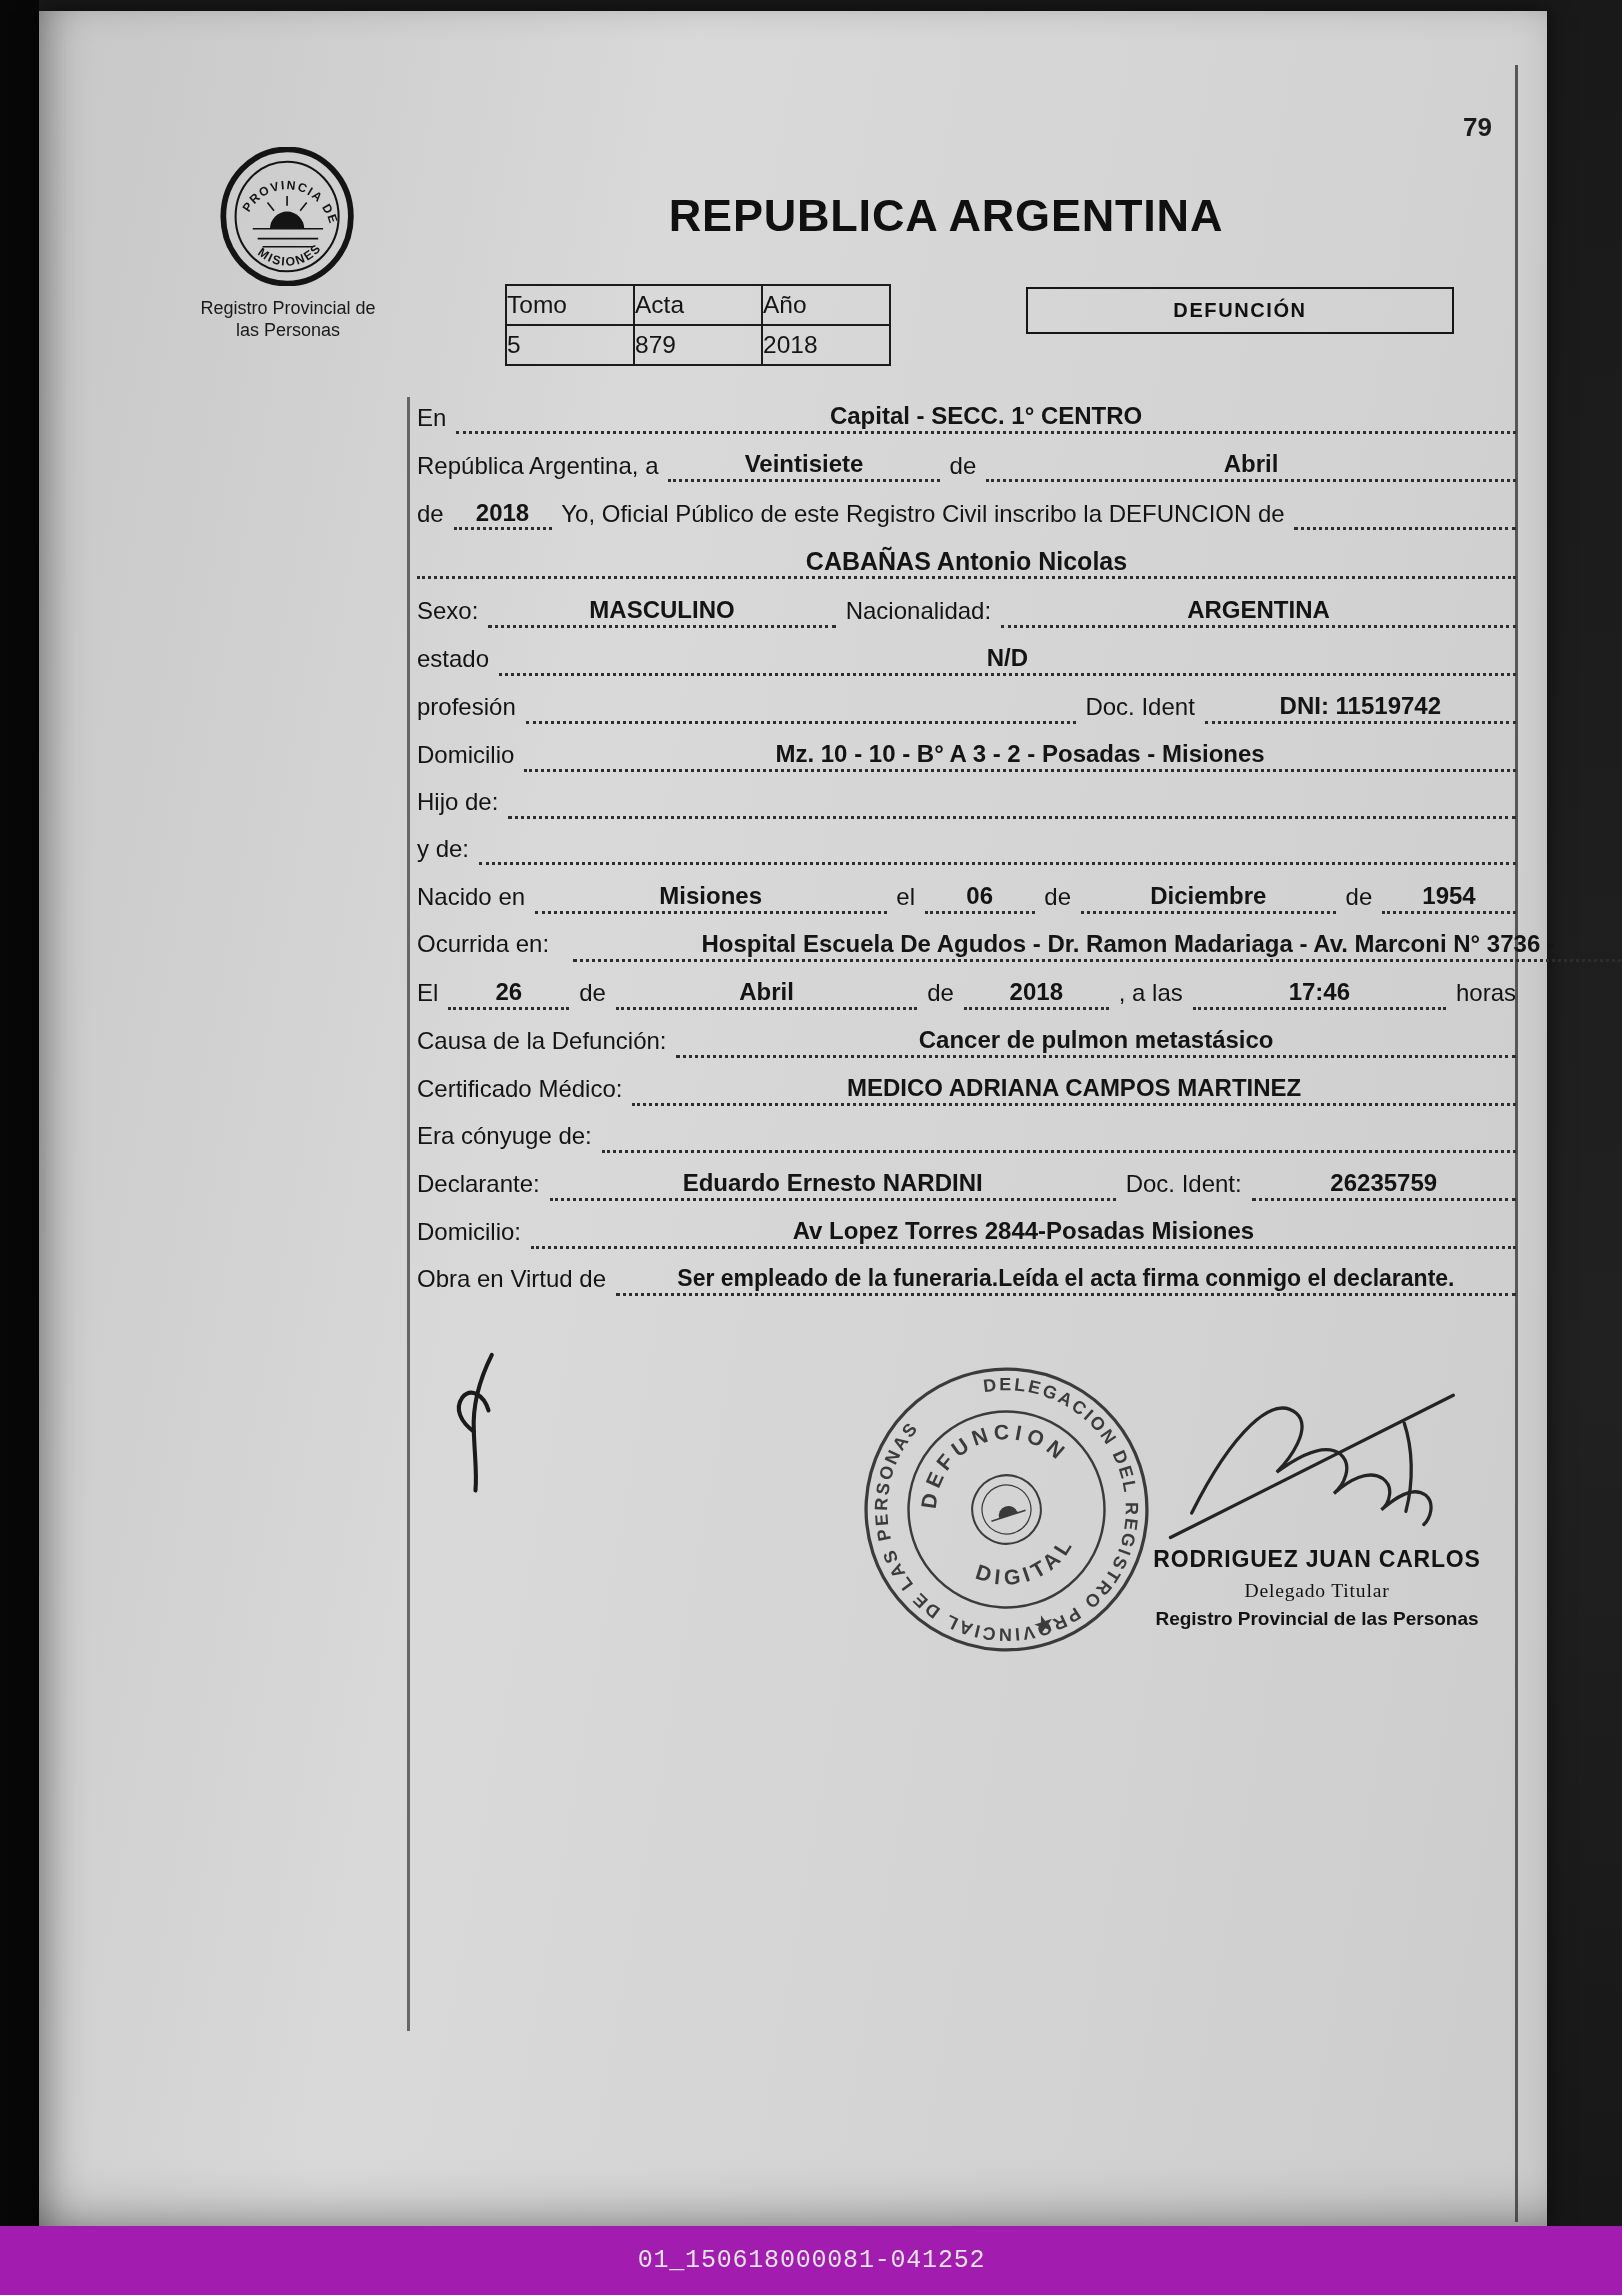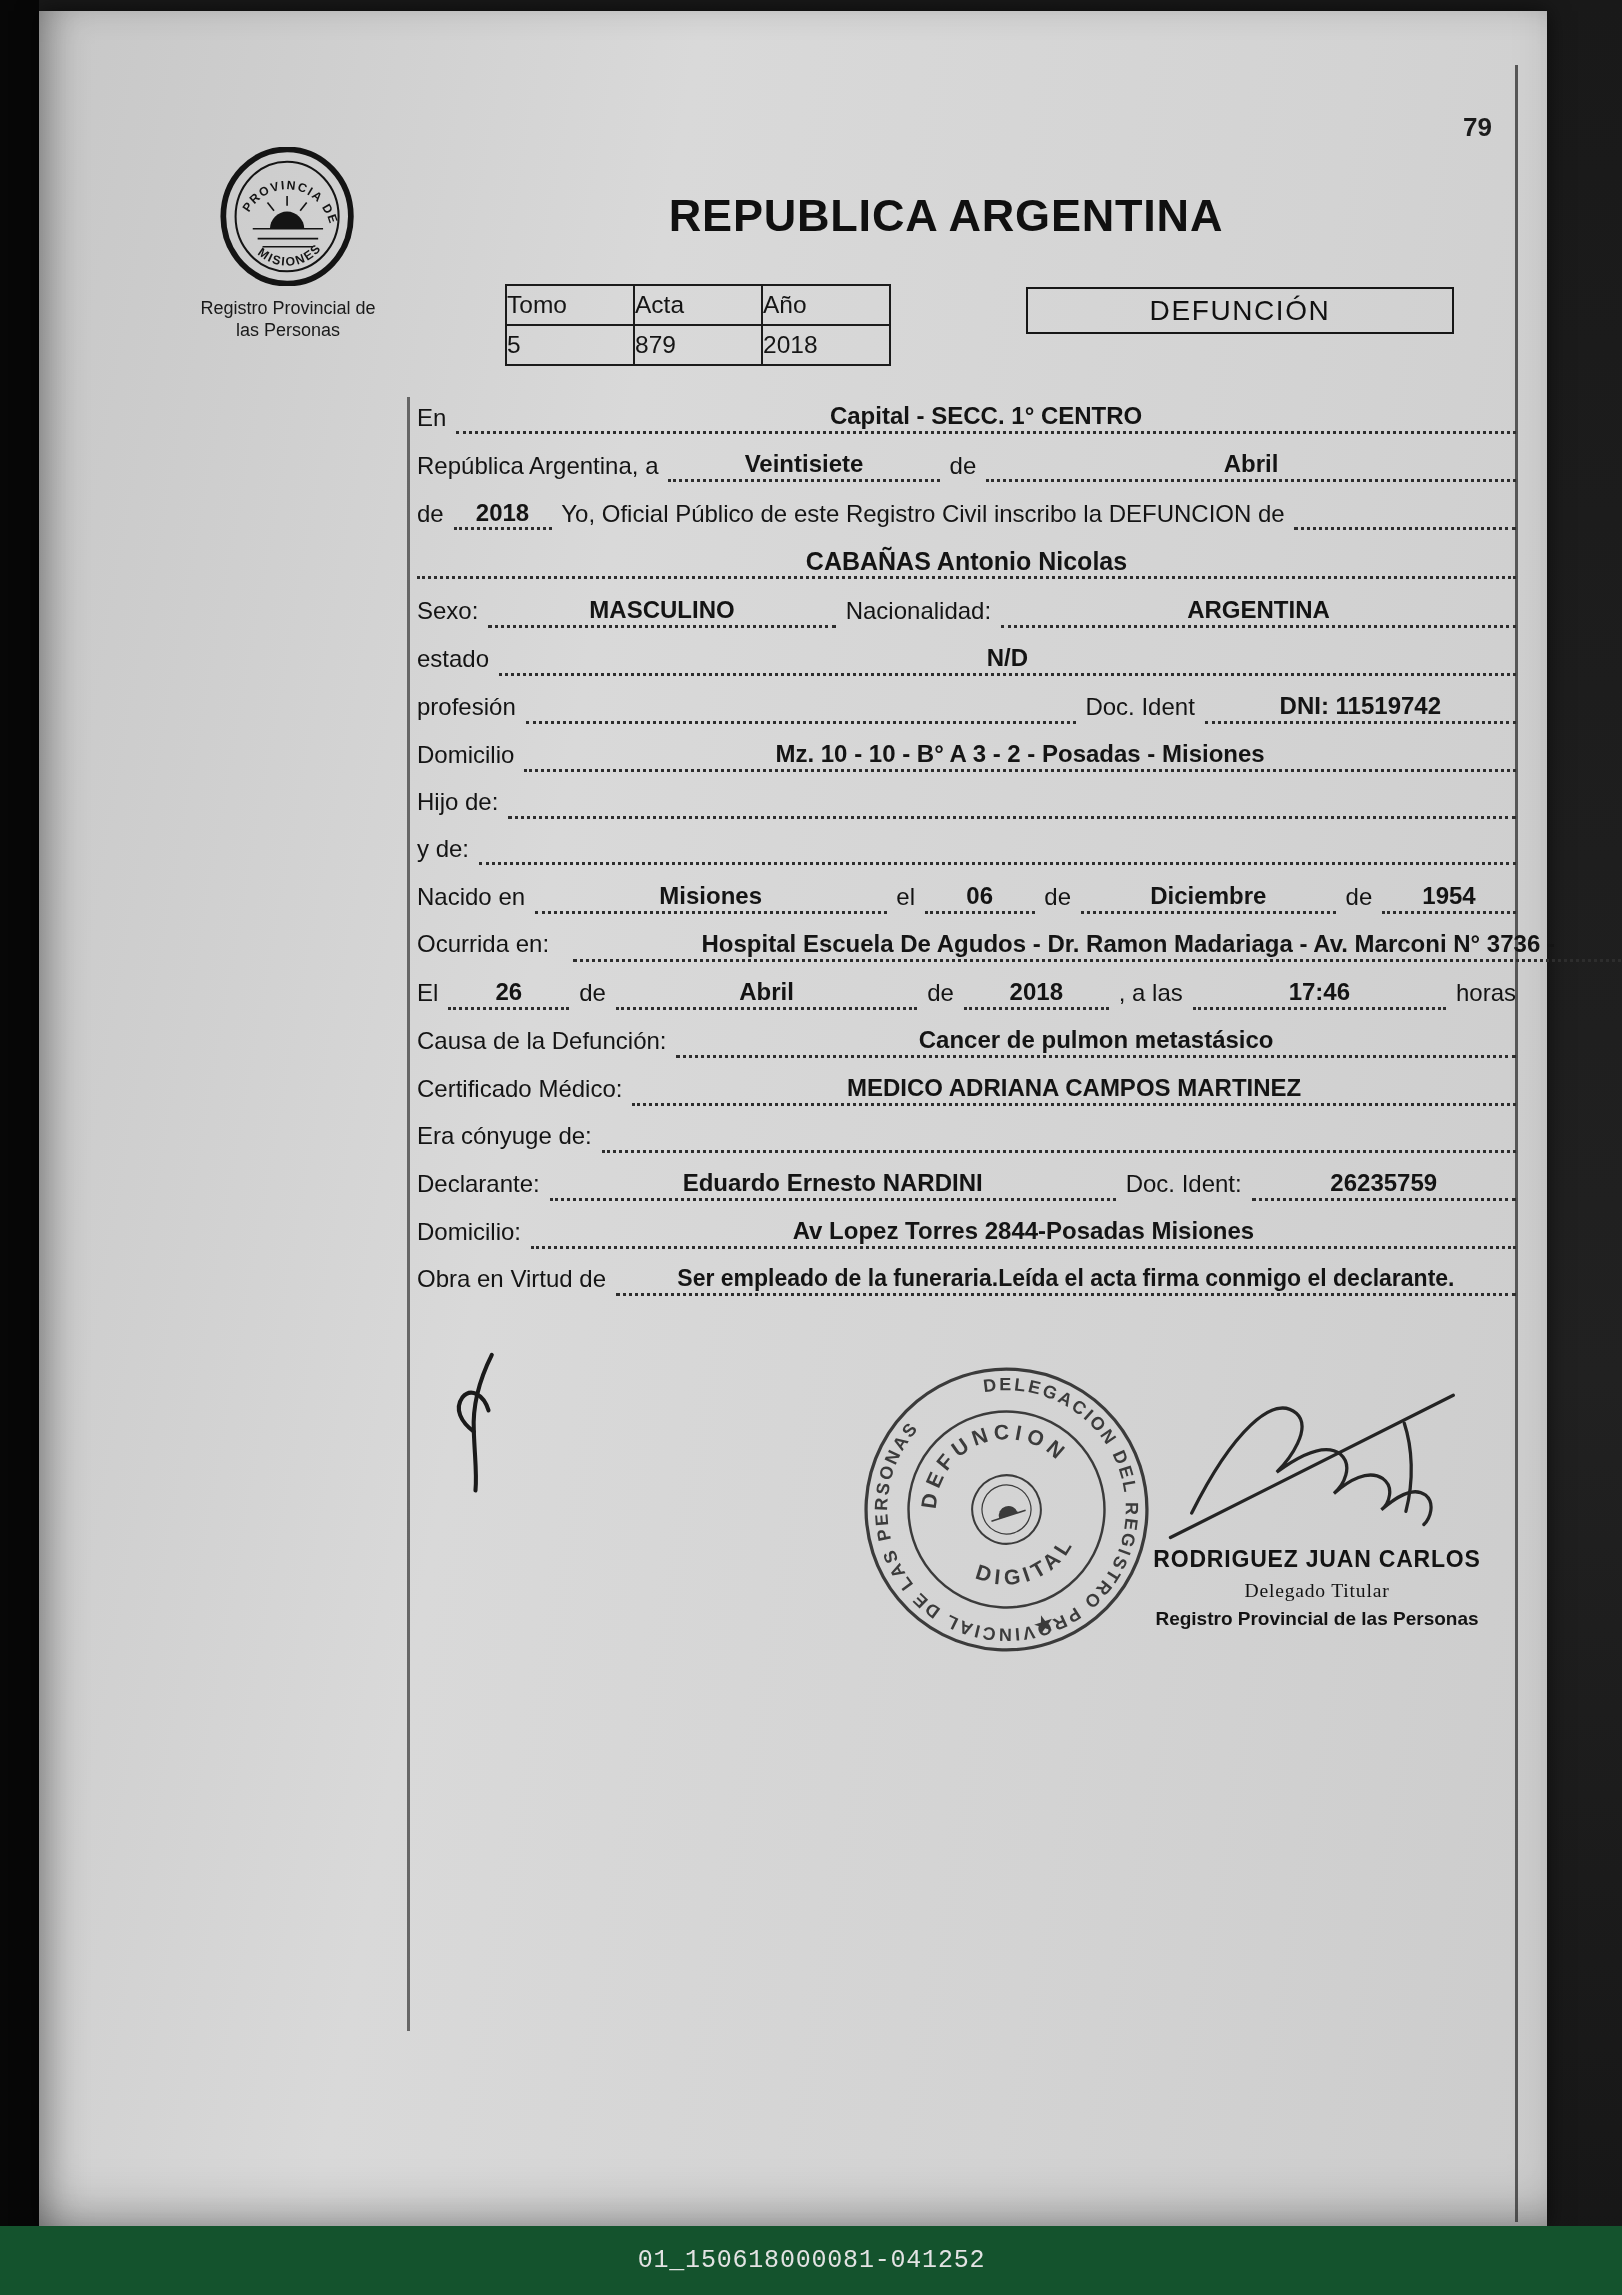--- a/index.html
+++ b/index.html
@@ -24,21 +24,21 @@
   .seal{position:absolute;left:181px;top:136px;width:135px;height:139px;}
   .seal-caption{position:absolute;left:114px;top:286px;width:270px;text-align:center;font-size:18px;line-height:22px;color:#1a1a1a;}
   .title{position:absolute;left:384px;top:179px;width:1046px;text-align:center;font-size:45px;font-weight:bold;letter-spacing:0.8px;color:#101010;}
 
   
   .record-table{position:absolute;left:466px;top:273px;border-collapse:collapse;}
   .record-table td{border:2.5px solid #1b1b1b;width:128px;height:40px;text-align:left;font-size:24.5px;color:#151515;}
   .type-box{
     position:absolute;left:987px;top:276px;width:428px;height:47px;
     border:2.5px solid #161616;display:flex;align-items:center;justify-content:center;
-    font-size:28px;font-weight:normal;letter-spacing:1.6px;color:#111;
+    font-size:20px;font-weight:bold;letter-spacing:1.6px;color:#111;
   }
 
   
   .vrule{position:absolute;left:368px;top:386px;width:2.5px;height:1634px;background:#4a4a4a;opacity:.8;}
   .form{position:absolute;left:378px;top:391px;width:1099px;}
   .line{display:flex;align-items:flex-end;gap:9.8px;font-size:24px;color:#141414;min-height:30px;margin-bottom:16.3px;}
   .lbl{white-space:nowrap;padding-bottom:2.5px;}
   .fill{
     flex:1 1 0;min-width:41px;border-bottom:3.3px dotted #2d2d2d;
     text-align:center;font-weight:bold;white-space:nowrap;padding:0 6.5px 0.8px;
@@ -55,21 +55,21 @@
   .check-mark{position:absolute;left:394px;top:1339px;}
   .stamp{position:absolute;left:814px;top:1345px;opacity:.9;}
   .signature{position:absolute;left:1120px;top:1363px;opacity:.92;}
   .signer{position:absolute;left:1049px;top:1535px;width:458px;text-align:center;color:#131313;}
   .signer-name{font-size:23px;font-weight:bold;letter-spacing:0.8px;}
   .signer-title{font-family:"Liberation Serif", serif;font-size:19.6px;letter-spacing:0.8px;margin-top:6.5px;}
   .signer-org{font-size:19px;font-weight:600;margin-top:6.5px;}
 
   
   .footer-bar{
-    position:absolute;left:0;right:0;bottom:0;height:69px;background:#14532d;
+    position:absolute;left:0;right:0;bottom:0;height:69px;background:#a21caf;
     display:flex;align-items:center;justify-content:center;
     font-family:"Liberation Mono", monospace;font-size:25px;letter-spacing:0.8px;color:#e3e3e3;
   }
 </style>
 </head>
 <body>
 
 <div class="left-shadow-strip"></div>
 
 <div class="page">

